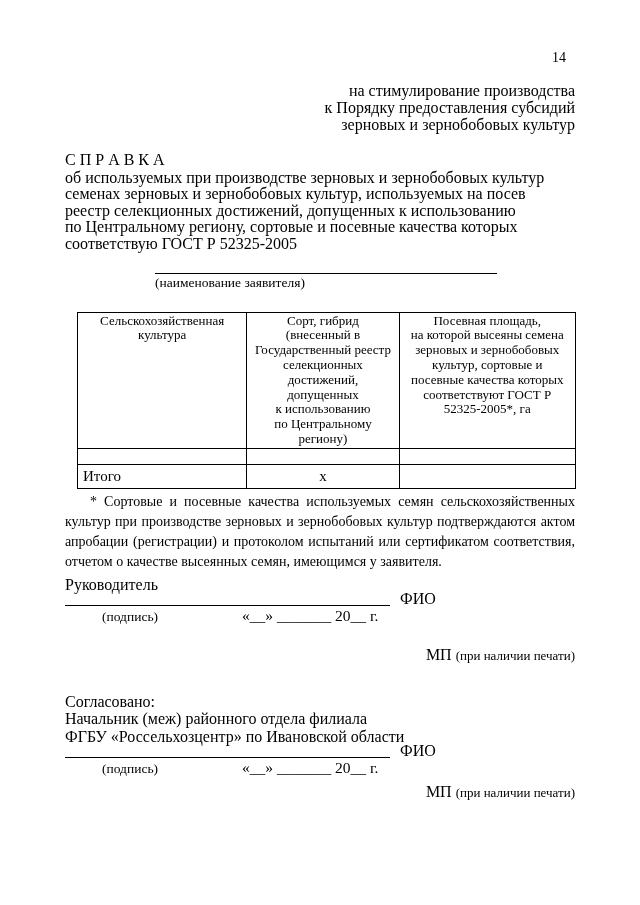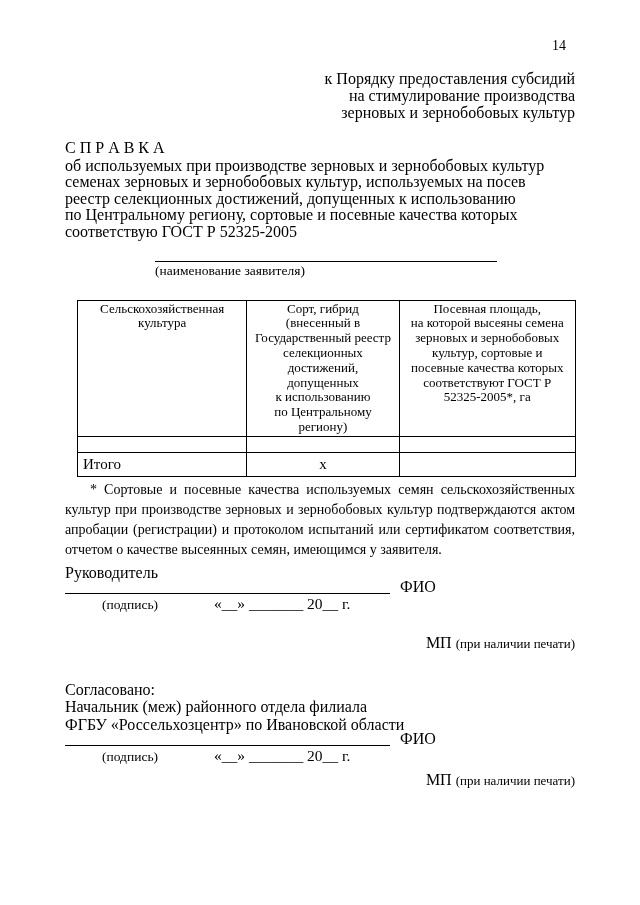--- a/index.html
+++ b/index.html
@@ -5,21 +5,21 @@
   html, body { margin: 0; padding: 0; background: #ffffff; }
   .page {
     position: relative;
     width: 640px;
     height: 905px;
     background: #ffffff;
     color: #000000;
     font-family: "Liberation Serif", serif;
     font-size: 16px;
     box-sizing: border-box;
-    padding: 38px 65px 0 65px;
+    padding: 50px 65px 0 65px;
     overflow: hidden;
   }
   .page-number { text-align: right; font-size: 14px; line-height: 16px; padding-right: 9px; }
   .annex { text-align: right; line-height: 17px; margin-top: 16px; }
   .heading { line-height: 16.6px; margin-top: 19px; }
   .heading .title-line { margin-bottom: 1px; }
   .name-block { margin-left: 90px; width: 342px; margin-top: 2px; }
   .name-underline { height: 18px; border-bottom: 1px solid #000; }
   .name-caption { font-size: 13.5px; line-height: 16px; padding-top: 1px; }
 
@@ -54,37 +54,37 @@
     text-indent: 25px;
     margin-top: 3px;
   }
 
   .sig-role { margin-top: 4px; line-height: 17px; }
   .sig-line-row { display: flex; align-items: flex-end; height: 13px; line-height: 15px; }
   .sig-underline { width: 325px; border-bottom: 1px solid #000; align-self: stretch; }
   .sig-fio { margin-left: 10px; }
   .sig-caption-row { display: flex; align-items: baseline; font-size: 13.5px; line-height: 16px; margin-top: 2px; }
   .sign-caption { margin-left: 37px; }
-  .date-template { margin-left: 56px; font-size: 15.5px; }
+  .date-template { margin-left: 84px; font-size: 15.5px; }
   .stamp-row { line-height: 25px; text-align: right; }
   .stamp-row-1 { margin-top: 17px; }
   .stamp-row-2 { margin-top: 2px; }
   .stamp-note { font-size: 13px; }
   .agreed-block { margin-top: 25px; line-height: 17.4px; }
 </style>
 </head>
 <body>
 
 <div class="page">
 
   <div class="page-number">14</div>
 
   <div class="annex">
+    <div>на стимулирование производства</div>
     <div>к Порядку предоставления субсидий</div>
-    <div>на стимулирование производства</div>
     <div>зерновых и зернобобовых культур</div>
   </div>
 
   <div class="heading">
     <div class="title-line">С П Р А В К А</div>
     <div>об используемых при производстве зерновых и зернобобовых культур</div>
     <div>семенах зерновых и зернобобовых культур, используемых на посев</div>
     <div>реестр селекционных достижений, допущенных к использованию</div>
     <div>по Центральному региону, сортовые и посевные качества которых</div>
     <div>соответствую ГОСТ Р 52325-2005</div>

